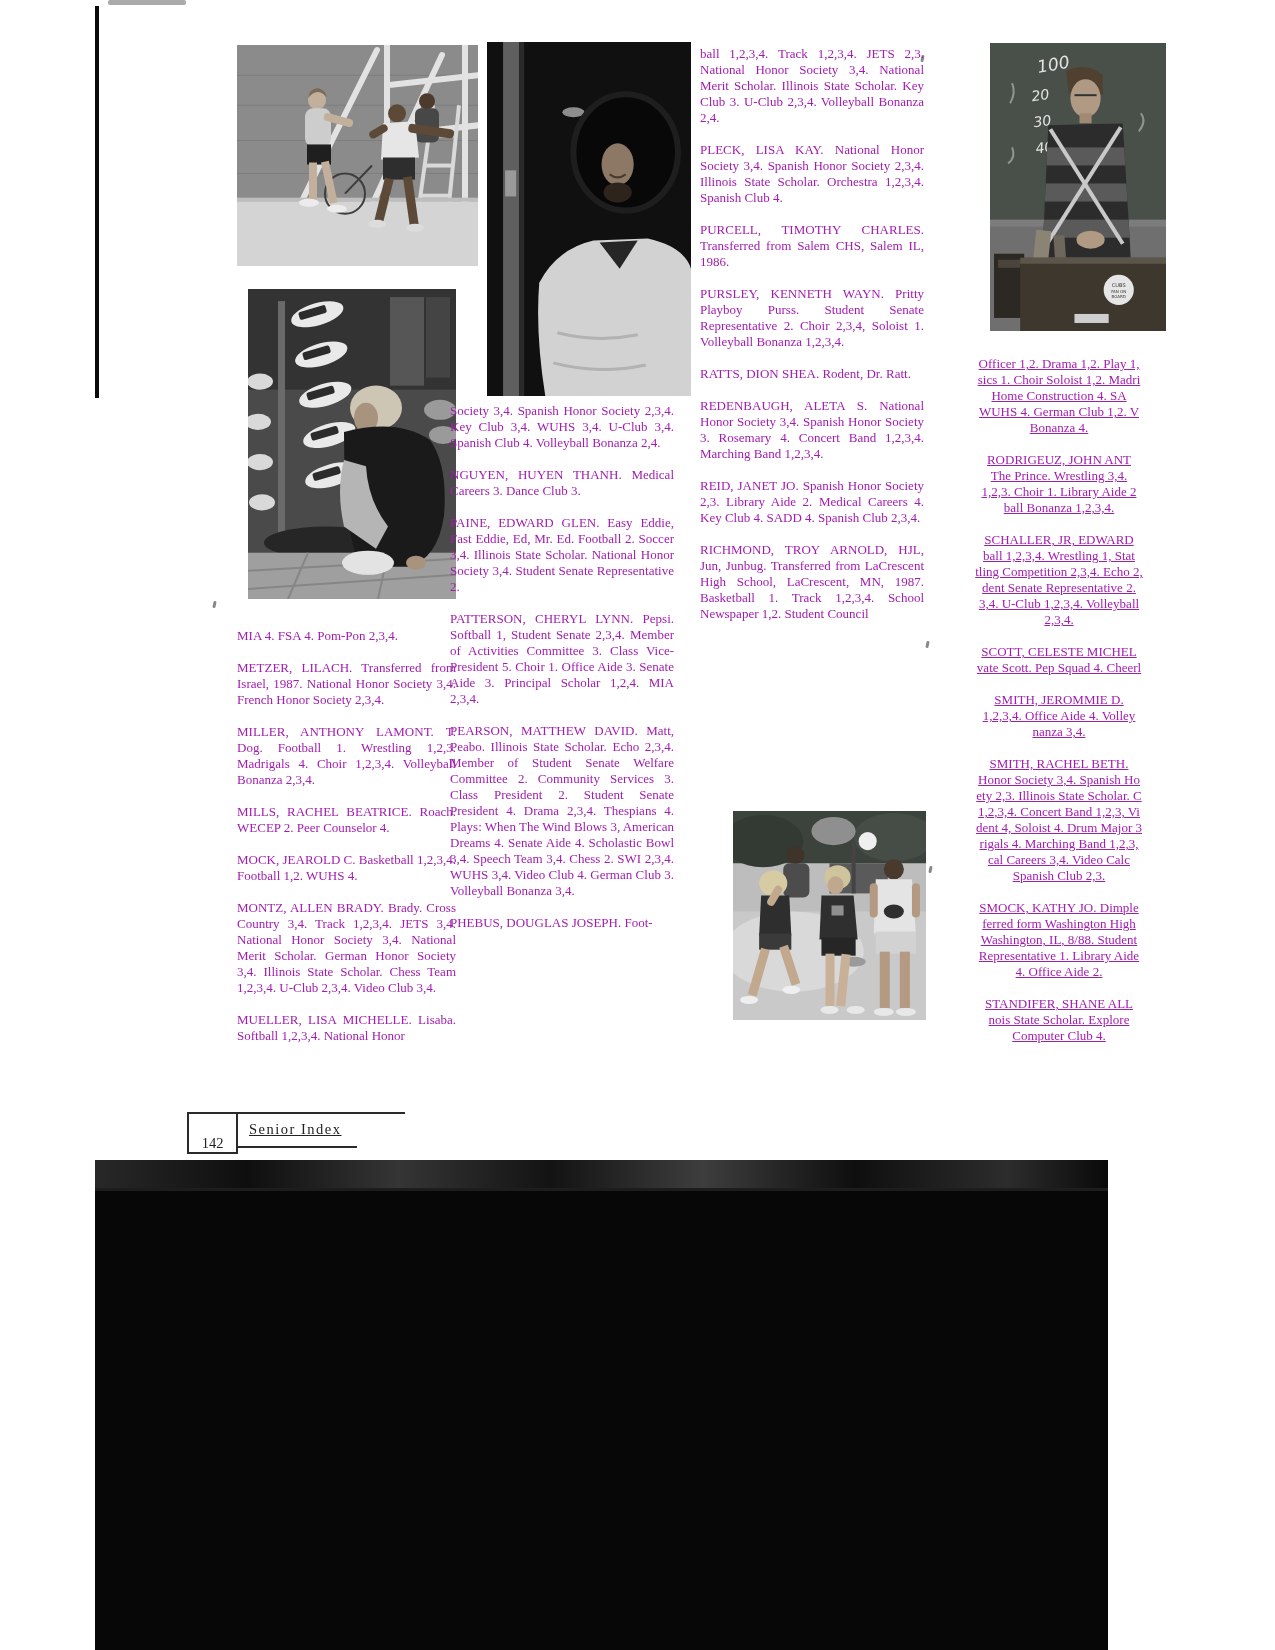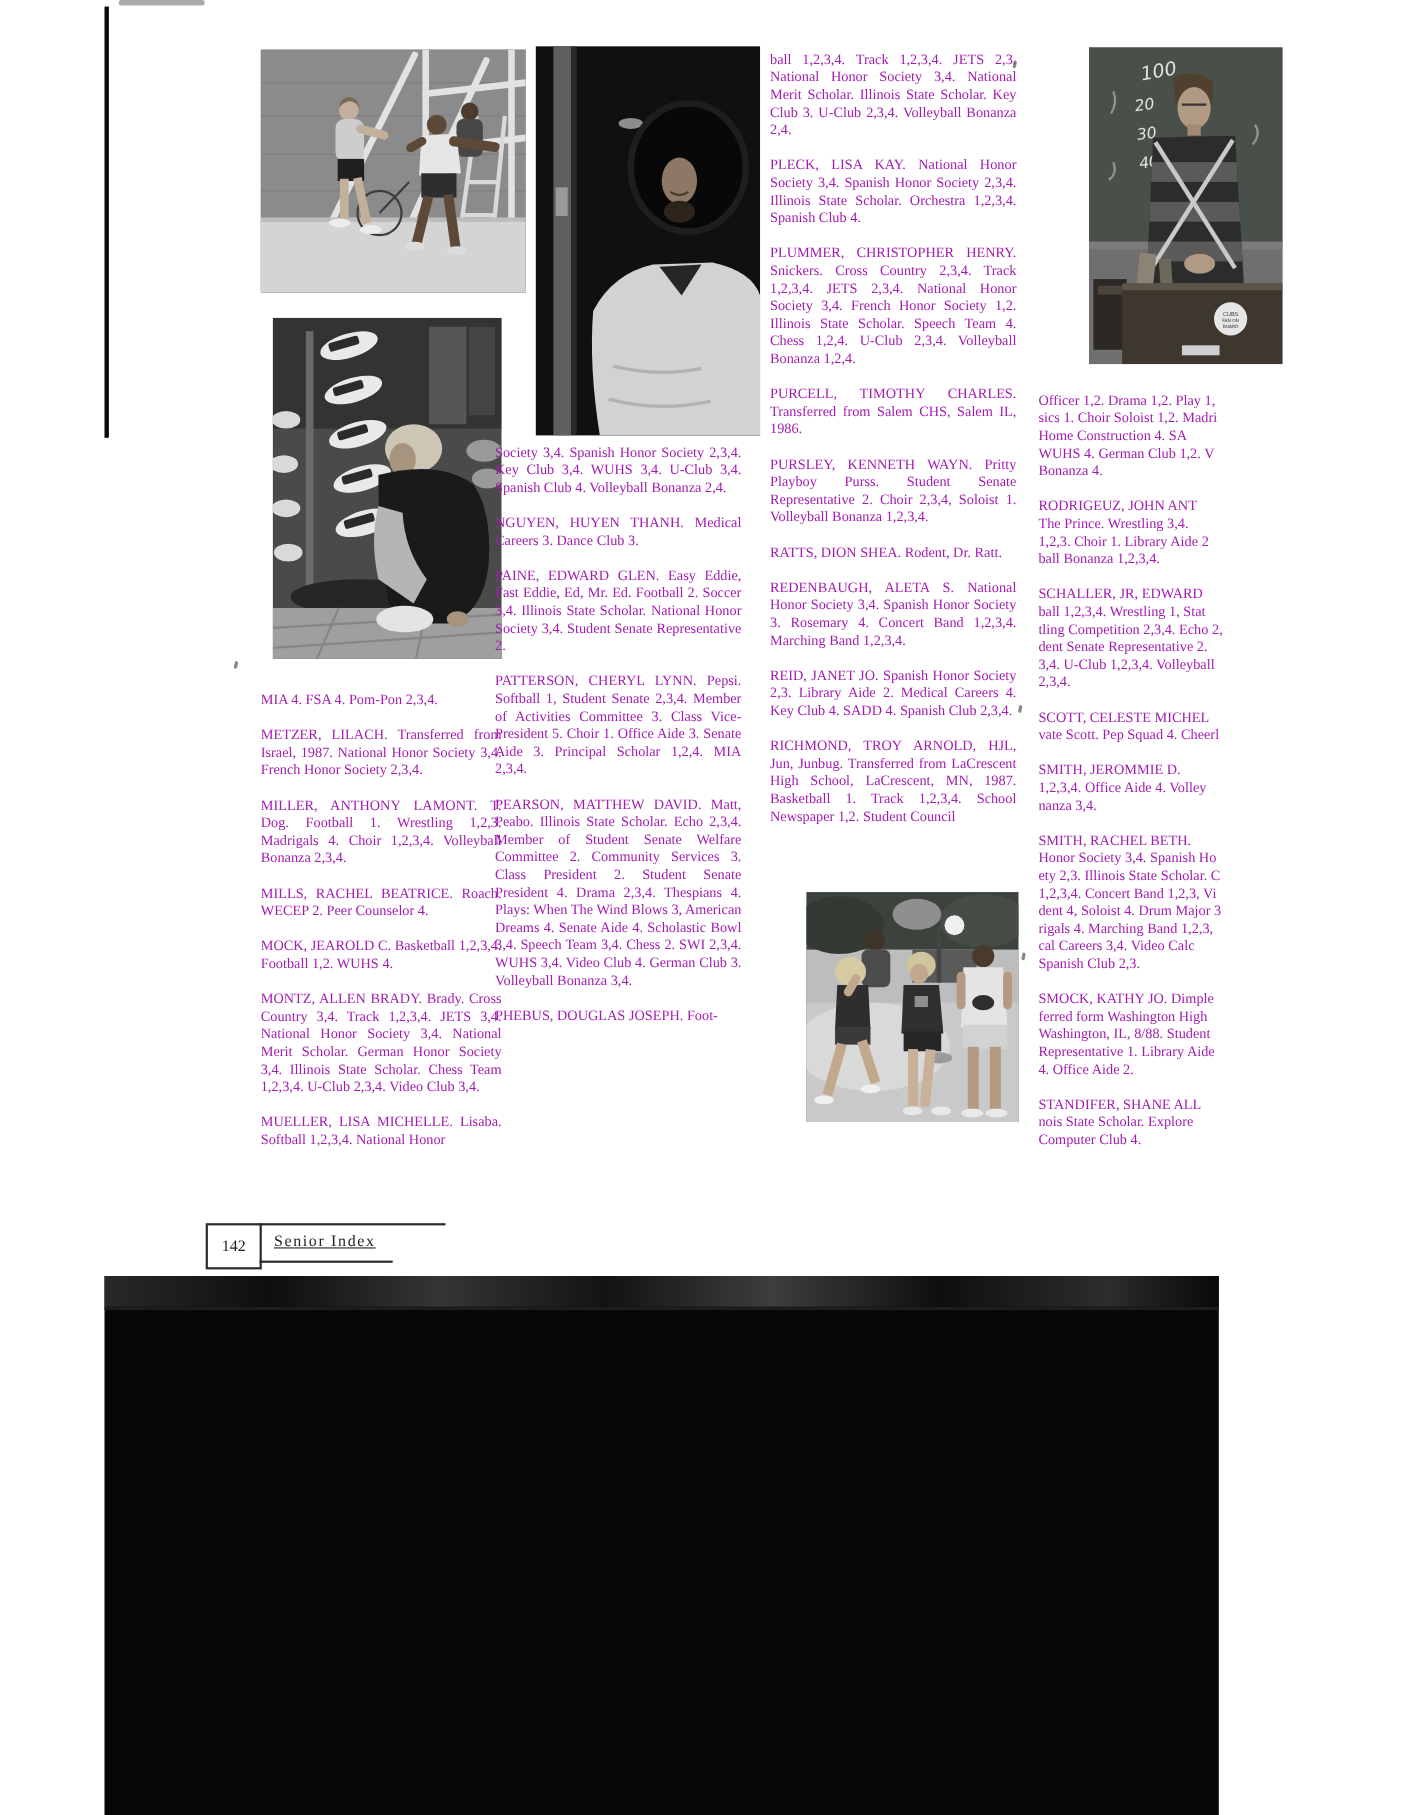--- a/index.html
+++ b/index.html
@@ -8,32 +8,32 @@
     font-family:"Liberation Serif", serif; overflow:hidden;
   }
   .abs{position:absolute;}
   
   .textcol{position:absolute;font-size:13px;line-height:16px;color:#a21caf;}
   #col1{left:237px;top:628px;width:219px;}
   #col2{left:450px;top:403px;width:224px;}
   #col3{left:700px;top:46px;width:224px;}
   #col4{left:944px;top:356px;width:230px;}
   .entry{text-align:justify;margin:0 0 16px 0;}
-  .entry.lines{white-space:pre-line;text-align:left;}
+  .entry.lines{white-space:pre-line;text-align:center;text-decoration:underline;}
   
   .photo{position:absolute;overflow:hidden;background:#888;}
   .photo svg{display:block;width:100%;height:100%;}
   #photo-scaffolding{left:237px;top:45px;width:241px;height:221px;}
   #photo-shoestore{left:248px;top:289px;width:208px;height:310px;}
   #photo-portrait{left:487px;top:42px;width:204px;height:354px;}
   #photo-chalkboard{left:990px;top:43px;width:176px;height:288px;}
   #photo-outdoors{left:733px;top:811px;width:193px;height:209px;}
   
   #folio-box{left:187px;top:1112px;width:47px;height:38px;border:2px solid #2a2a2a;
-    display:flex;align-items:center;justify-content:center;font-size:14.5px;color:#222;}
+    display:flex;align-items:flex-end;justify-content:center;font-size:14.5px;color:#222;}
   #footer-rule-top{left:236px;top:1112px;width:169px;height:2px;background:#2a2a2a;}
   #footer-label{left:249px;top:1121px;font-size:14.5px;letter-spacing:1.5px;color:#222;text-decoration:underline;}
   #footer-rule-bottom{left:236px;top:1146px;width:121px;height:2px;background:#2a2a2a;}
   
   #scan-left-line{left:95px;top:6px;width:4px;height:392px;background:#0a0a0a;}
   #scan-top-smudge{left:108px;top:0;width:78px;height:5px;background:#555;opacity:.5;border-radius:2px;}
   #scan-band{left:95px;top:1160px;width:1013px;height:490px;background:#070707;}
   #scan-band-texture{position:absolute;top:0;left:0;right:0;height:28px;opacity:.85;
     background:linear-gradient(90deg,#2e2e2e,#101010 15%,#3d3d3d 30%,#151515 45%,#474747 60%,#101010 75%,#333333 90%,#0a0a0a);}
   #scan-band-seam{position:absolute;top:28px;left:0;right:0;height:3px;background:#1d1d1d;}
@@ -299,21 +299,20 @@
   <p class="entry">NGUYEN, HUYEN THANH. Medical Careers 3. Dance Club 3.</p>
   <p class="entry">PAINE, EDWARD GLEN. Easy Eddie, Fast Eddie, Ed, Mr. Ed. Football 2. Soccer 3,4. Illinois State Scholar. National Honor Society 3,4. Student Senate Representative 2.</p>
   <p class="entry">PATTERSON, CHERYL LYNN. Pepsi. Softball 1, Student Senate 2,3,4. Member of Activities Committee 3. Class Vice-President 5. Choir 1. Office Aide 3. Senate Aide 3. Principal Scholar 1,2,4. MIA 2,3,4.</p>
   <p class="entry">PEARSON, MATTHEW DAVID. Matt, Peabo. Illinois State Scholar. Echo 2,3,4. Member of Student Senate Welfare Committee 2. Community Services 3. Class President 2. Student Senate President 4. Drama 2,3,4. Thespians 4. Plays: When The Wind Blows 3, American Dreams 4. Senate Aide 4. Scholastic Bowl 3,4. Speech Team 3,4. Chess 2. SWI 2,3,4. WUHS 3,4. Video Club 4. German Club 3. Volleyball Bonanza 3,4.</p>
   <p class="entry">PHEBUS, DOUGLAS JOSEPH. Foot-</p>
 </div>
 
 <div class="textcol" id="col3">
   <p class="entry">ball 1,2,3,4. Track 1,2,3,4. JETS 2,3. National Honor Society 3,4. National Merit Scholar. Illinois State Scholar. Key Club 3. U-Club 2,3,4. Volleyball Bonanza 2,4.</p>
   <p class="entry">PLECK, LISA KAY. National Honor Society 3,4. Spanish Honor Society 2,3,4. Illinois State Scholar. Orchestra 1,2,3,4. Spanish Club 4.</p>
-  <p class="entry">PLUMMER, CHRISTOPHER HENRY. Snickers. Cross Country 2,3,4. Track 1,2,3,4. JETS 2,3,4. National Honor Society 3,4. French Honor Society 1,2. Illinois State Scholar. Speech Team 4. Chess 1,2,4. U-Club 2,3,4. Volleyball Bonanza 1,2,4.</p>
   <p class="entry">PURCELL, TIMOTHY CHARLES. Transferred from Salem CHS, Salem IL, 1986.</p>
   <p class="entry">PURSLEY, KENNETH WAYN. Pritty Playboy Purss. Student Senate Representative 2. Choir 2,3,4, Soloist 1. Volleyball Bonanza 1,2,3,4.</p>
   <p class="entry">RATTS, DION SHEA. Rodent, Dr. Ratt.</p>
   <p class="entry">REDENBAUGH, ALETA S. National Honor Society 3,4. Spanish Honor Society 3. Rosemary 4. Concert Band 1,2,3,4. Marching Band 1,2,3,4.</p>
   <p class="entry">REID, JANET JO. Spanish Honor Society 2,3. Library Aide 2. Medical Careers 4. Key Club 4. SADD 4. Spanish Club 2,3,4.</p>
   <p class="entry">RICHMOND, TROY ARNOLD, HJL, Jun, Junbug. Transferred from LaCrescent High School, LaCrescent, MN, 1987. Basketball 1. Track 1,2,3,4. School Newspaper 1,2. Student Council</p>
 </div>
 
 <div class="textcol" id="col4">
   <p class="entry lines">Officer 1,2. Drama 1,2. Play 1,

